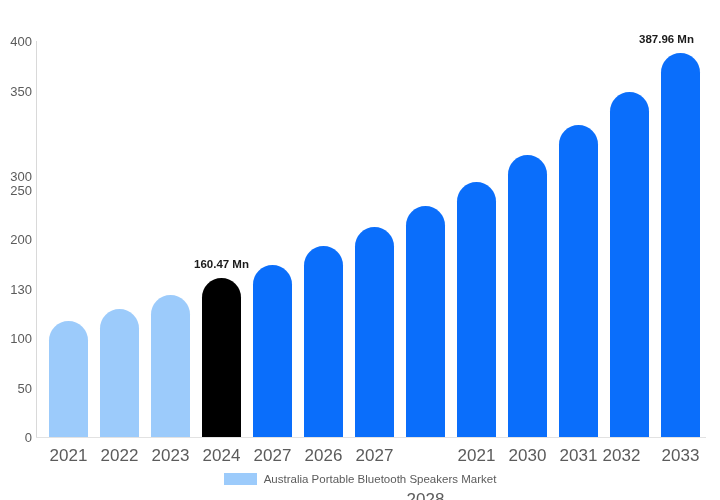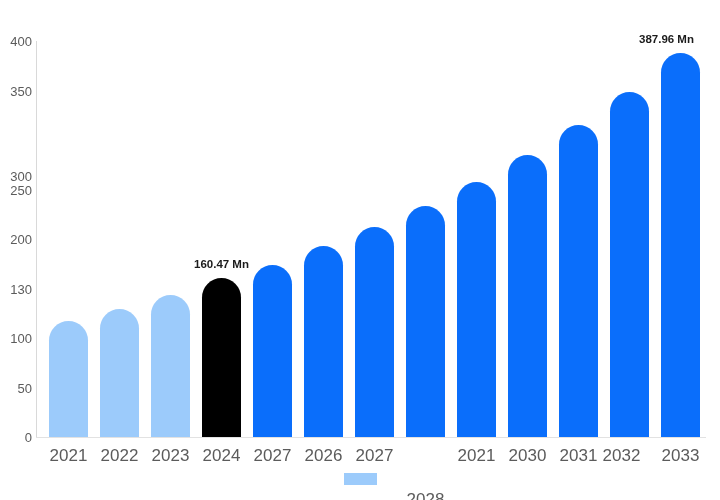--- a/index.html
+++ b/index.html
@@ -164,15 +164,16 @@
       <div class="x-tick-label" style="left: 553px; width: 51px;">2031</div>
       <div class="bar accent" style="left: 609.61px; width: 39.78px; height: 344.52px; border-top-left-radius: 19.89px; border-top-right-radius: 19.89px;"></div>
       <div class="x-tick-label" style="left: 596px; width: 51px;">2032</div>
       <div class="bar accent" style="left: 660.61px; width: 39.78px; height: 384.08px; border-top-left-radius: 19.89px; border-top-right-radius: 19.89px;"></div>
       <div class="bar-value-label" style="width: 79.78px; left: 626.61px; top: 32.9196px;">387.96 Mn</div>
       <div class="x-tick-label" style="left: 655px; width: 51px;">2033</div>
     </div>
 
   <div class="legend">
     <span class="legend-swatch"></span>
+    <span class="legend-label">Australia Portable Bluetooth Speakers Market</span>
   </div>
 
 </div>
 
 </body></html>

